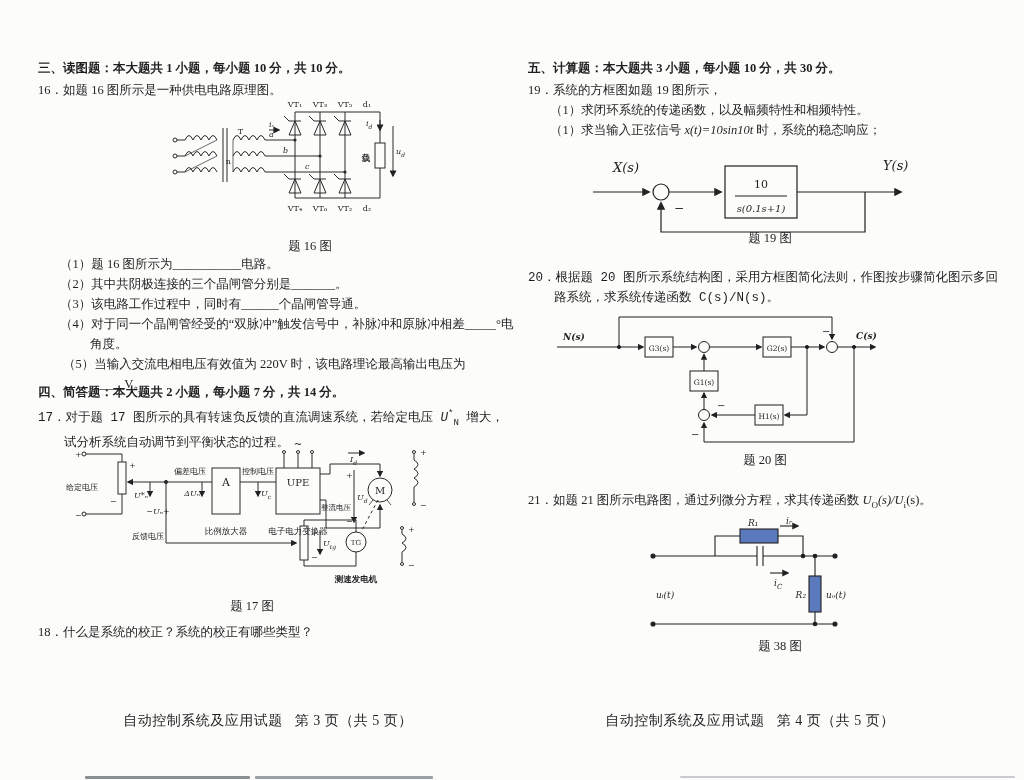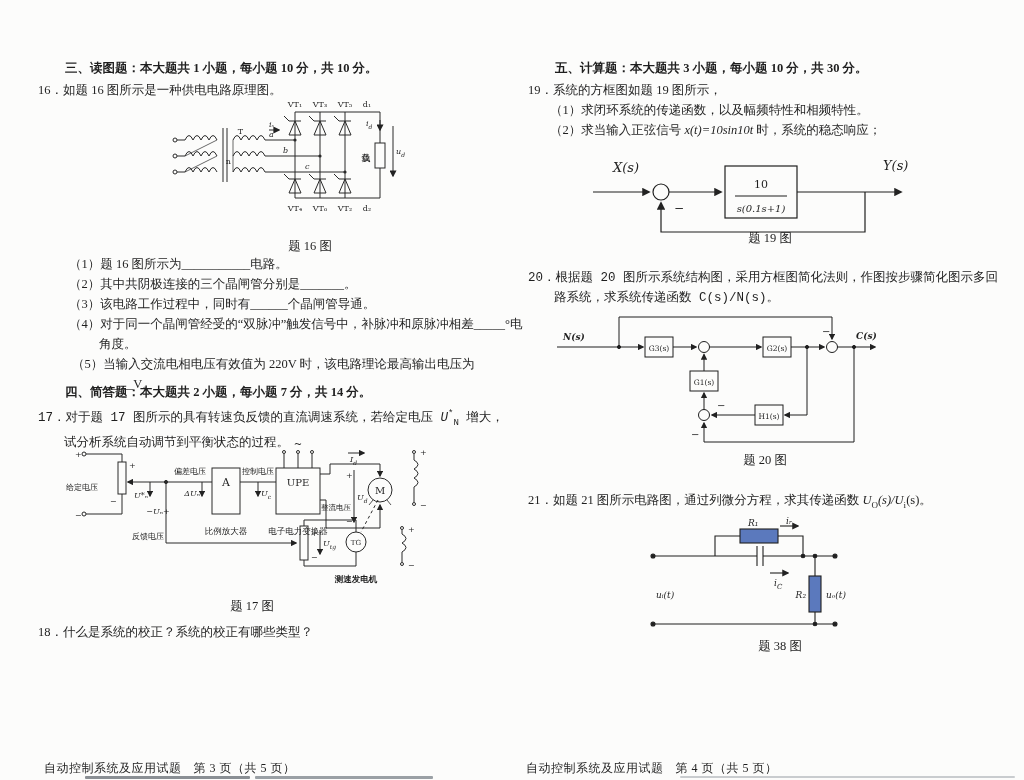--- a/index.html
+++ b/index.html
@@ -1,24 +1,24 @@
 <!DOCTYPE html>
 <html><head>
 <meta charset="utf-8">
 <style>
   html,body{margin:0;padding:0;}
   body{width:1024px;height:780px;position:relative;background:#fcfcfb;overflow:hidden;
        font-family:"Liberation Serif","DejaVu Serif",serif;color:#1f1f1f;}
   .line{position:absolute;font-size:12.5px;line-height:20px;}
-  .bold{font-weight:bold;margin-left:27px;}
-  .ihang{padding-left:30px;text-indent:-30px;margin-left:9px;}
+  .bold{font-weight:bold;}
+  .ihang{padding-left:30px;text-indent:-30px;}
   .qhang{padding-left:26px;text-indent:-26px;font-family:Liberation Mono, monospace;}
   .cap{position:absolute;text-align:center;font-size:12.5px;}
   .fig{position:absolute;}
-  .footer{position:absolute;text-align:left;font-size:12px;letter-spacing:.5px;margin-top:48px;}
+  .footer{position:absolute;text-align:center;font-size:14px;letter-spacing:.5px;}
   .footer span{margin:0 6px;}
   sub,sup{font-size:9px;}
   .mi{font-style:italic;}
   svg{display:block;}
   svg text{font-family:"DejaVu Serif","Liberation Serif",serif;fill:#1f1f1f;}
   .fm{font-style:italic;}
   .edge{position:absolute;border-radius:1px;}
 </style>
 </head>
 <body>
@@ -186,21 +186,21 @@
 </div>
 <div class="cap" style="left:62px;top:598px;width:380px">题 17 图</div>
 
 <div class="line" style="left:38px;top:622px;width:460px">18．什么是系统的校正？系统的校正有哪些类型？</div>
 
 <div class="footer" style="left:38px;top:712px;width:460px"><span>自动控制系统及应用试题</span><span>第 3 页（共 5 页）</span></div>
 
 <div class="line bold" style="left:528px;top:58px;width:460px">五、计算题：本大题共 3 小题，每小题 10 分，共 30 分。</div>
 <div class="line" style="left:528px;top:80px;width:460px">19．系统的方框图如题 19 图所示，</div>
 <div class="line" style="left:550px;top:100px;width:438px">（1）求闭环系统的传递函数，以及幅频特性和相频特性。</div>
-<div class="line" style="left:550px;top:120px;width:438px"><span>（2）求当输入正弦信号 </span><span class="mi">x(t)=10sin10t</span><span> 时，系统的稳态响应；</span></div>
+<div class="line" style="left:550px;top:120px;width:438px"><span>（1）求当输入正弦信号 </span><span class="mi">x(t)=10sin10t</span><span> 时，系统的稳态响应；</span></div>
 
 <div class="fig" style="left:585px;top:150px">
 <svg width="370" height="96" viewBox="0 0 370 96">
   <defs>
     <marker id="ah19" viewBox="0 0 10 10" refX="8" refY="5" markerWidth="7" markerHeight="7" orient="auto-start-reverse">
       <path d="M0,0L10,5L0,10z" fill="#222"></path>
     </marker>
   </defs>
   <g stroke="#1f1f1f" fill="none" stroke-width="1.2">
     <path d="M8,42H64" marker-end="url(#ah19)"></path>

